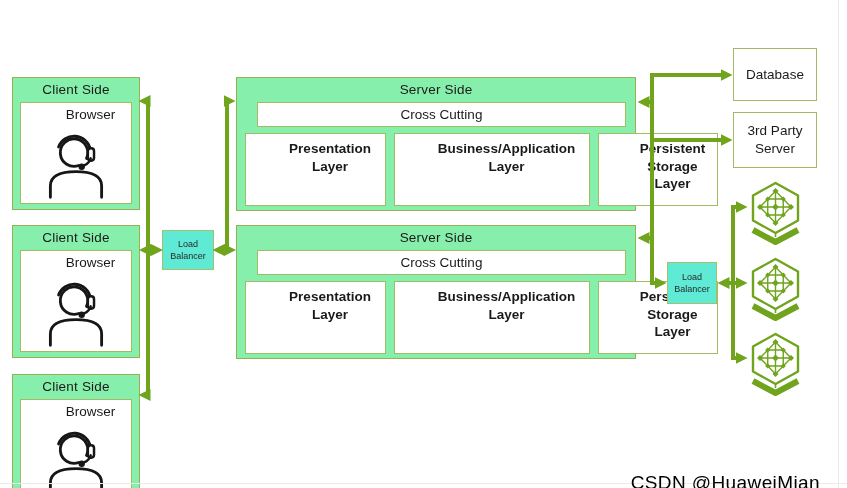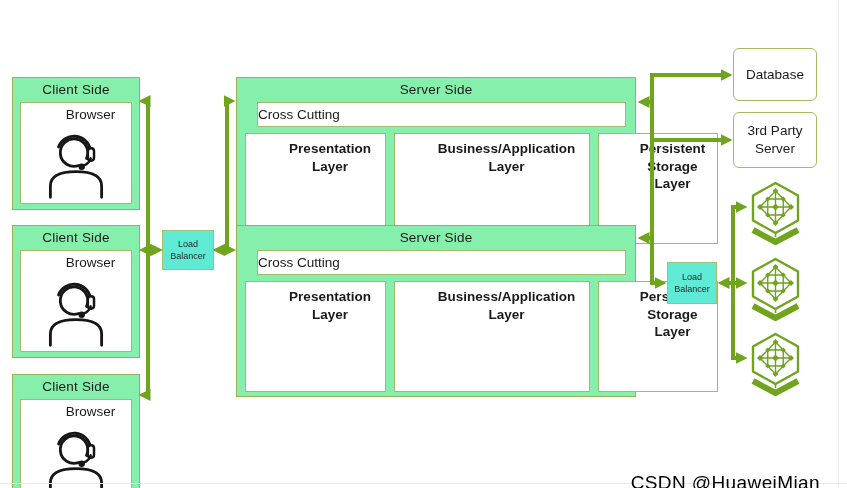--- a/index.html
+++ b/index.html
@@ -6,29 +6,29 @@
   #canvas{
     position:relative;width:847px;height:488px;background:#ffffff;
     font-family:"Liberation Sans",sans-serif;color:#1a1a1a;overflow:hidden;
   }
   .abs{position:absolute;box-sizing:border-box;}
   
   .frame{background:#86efac;border:1px solid #97b153;margin-top:44px;}
   .frame-title{height:24px;line-height:24px;text-align:center;font-size:13.5px;letter-spacing:.2px;}
   
   .wbox{background:#ffffff;border:1px solid #a2bc63;}
-  .center-txt{display:flex;align-items:center;justify-content:center;text-align:center;font-size:13.5px;line-height:1.3;border-radius:6px;}
+  .center-txt{display:flex;align-items:center;justify-content:center;text-align:center;font-size:13.5px;line-height:1.3;}
   .top-txt{text-align:center;font-size:13.5px;line-height:1.3;padding-top:6px;padding-left:29px;}
   
   .client{left:12px;width:128px;height:133px;}
   .client-inner{left:7px;right:7px;top:24px;bottom:5px;}
   .client-inner .icon-wrap{position:absolute;left:0;right:0;top:22px;bottom:0;display:flex;align-items:center;justify-content:center;}
   
-  .server{left:236px;width:400px;height:172px;}
-  .crosscut{left:20px;right:9px;top:24px;height:25px;line-height:23px;font-size:13.5px;}
+  .server{left:236px;width:400px;height:134px;}
+  .crosscut{left:20px;right:9px;top:24px;height:25px;line-height:23px;text-align:center;font-size:13.5px;}
   .layers{left:8px;right:9px;top:55px;bottom:4px;display:flex;gap:8px;font-weight:bold;}
   .layer{flex:0 0 auto;}
   .layer.p1{width:110px;}
   .layer.p2{width:165px;text-align:center;}
   .layer.p3{width:89px;}
   
   .lb{background:#5eead4;border:1px solid #a6c066;display:flex;align-items:center;justify-content:center;
       text-align:center;font-size:9px;line-height:1.35;color:#2a2a2a;padding:2px;}
   .ext{background:#fff;border:1px solid #a2bc63;}
   

